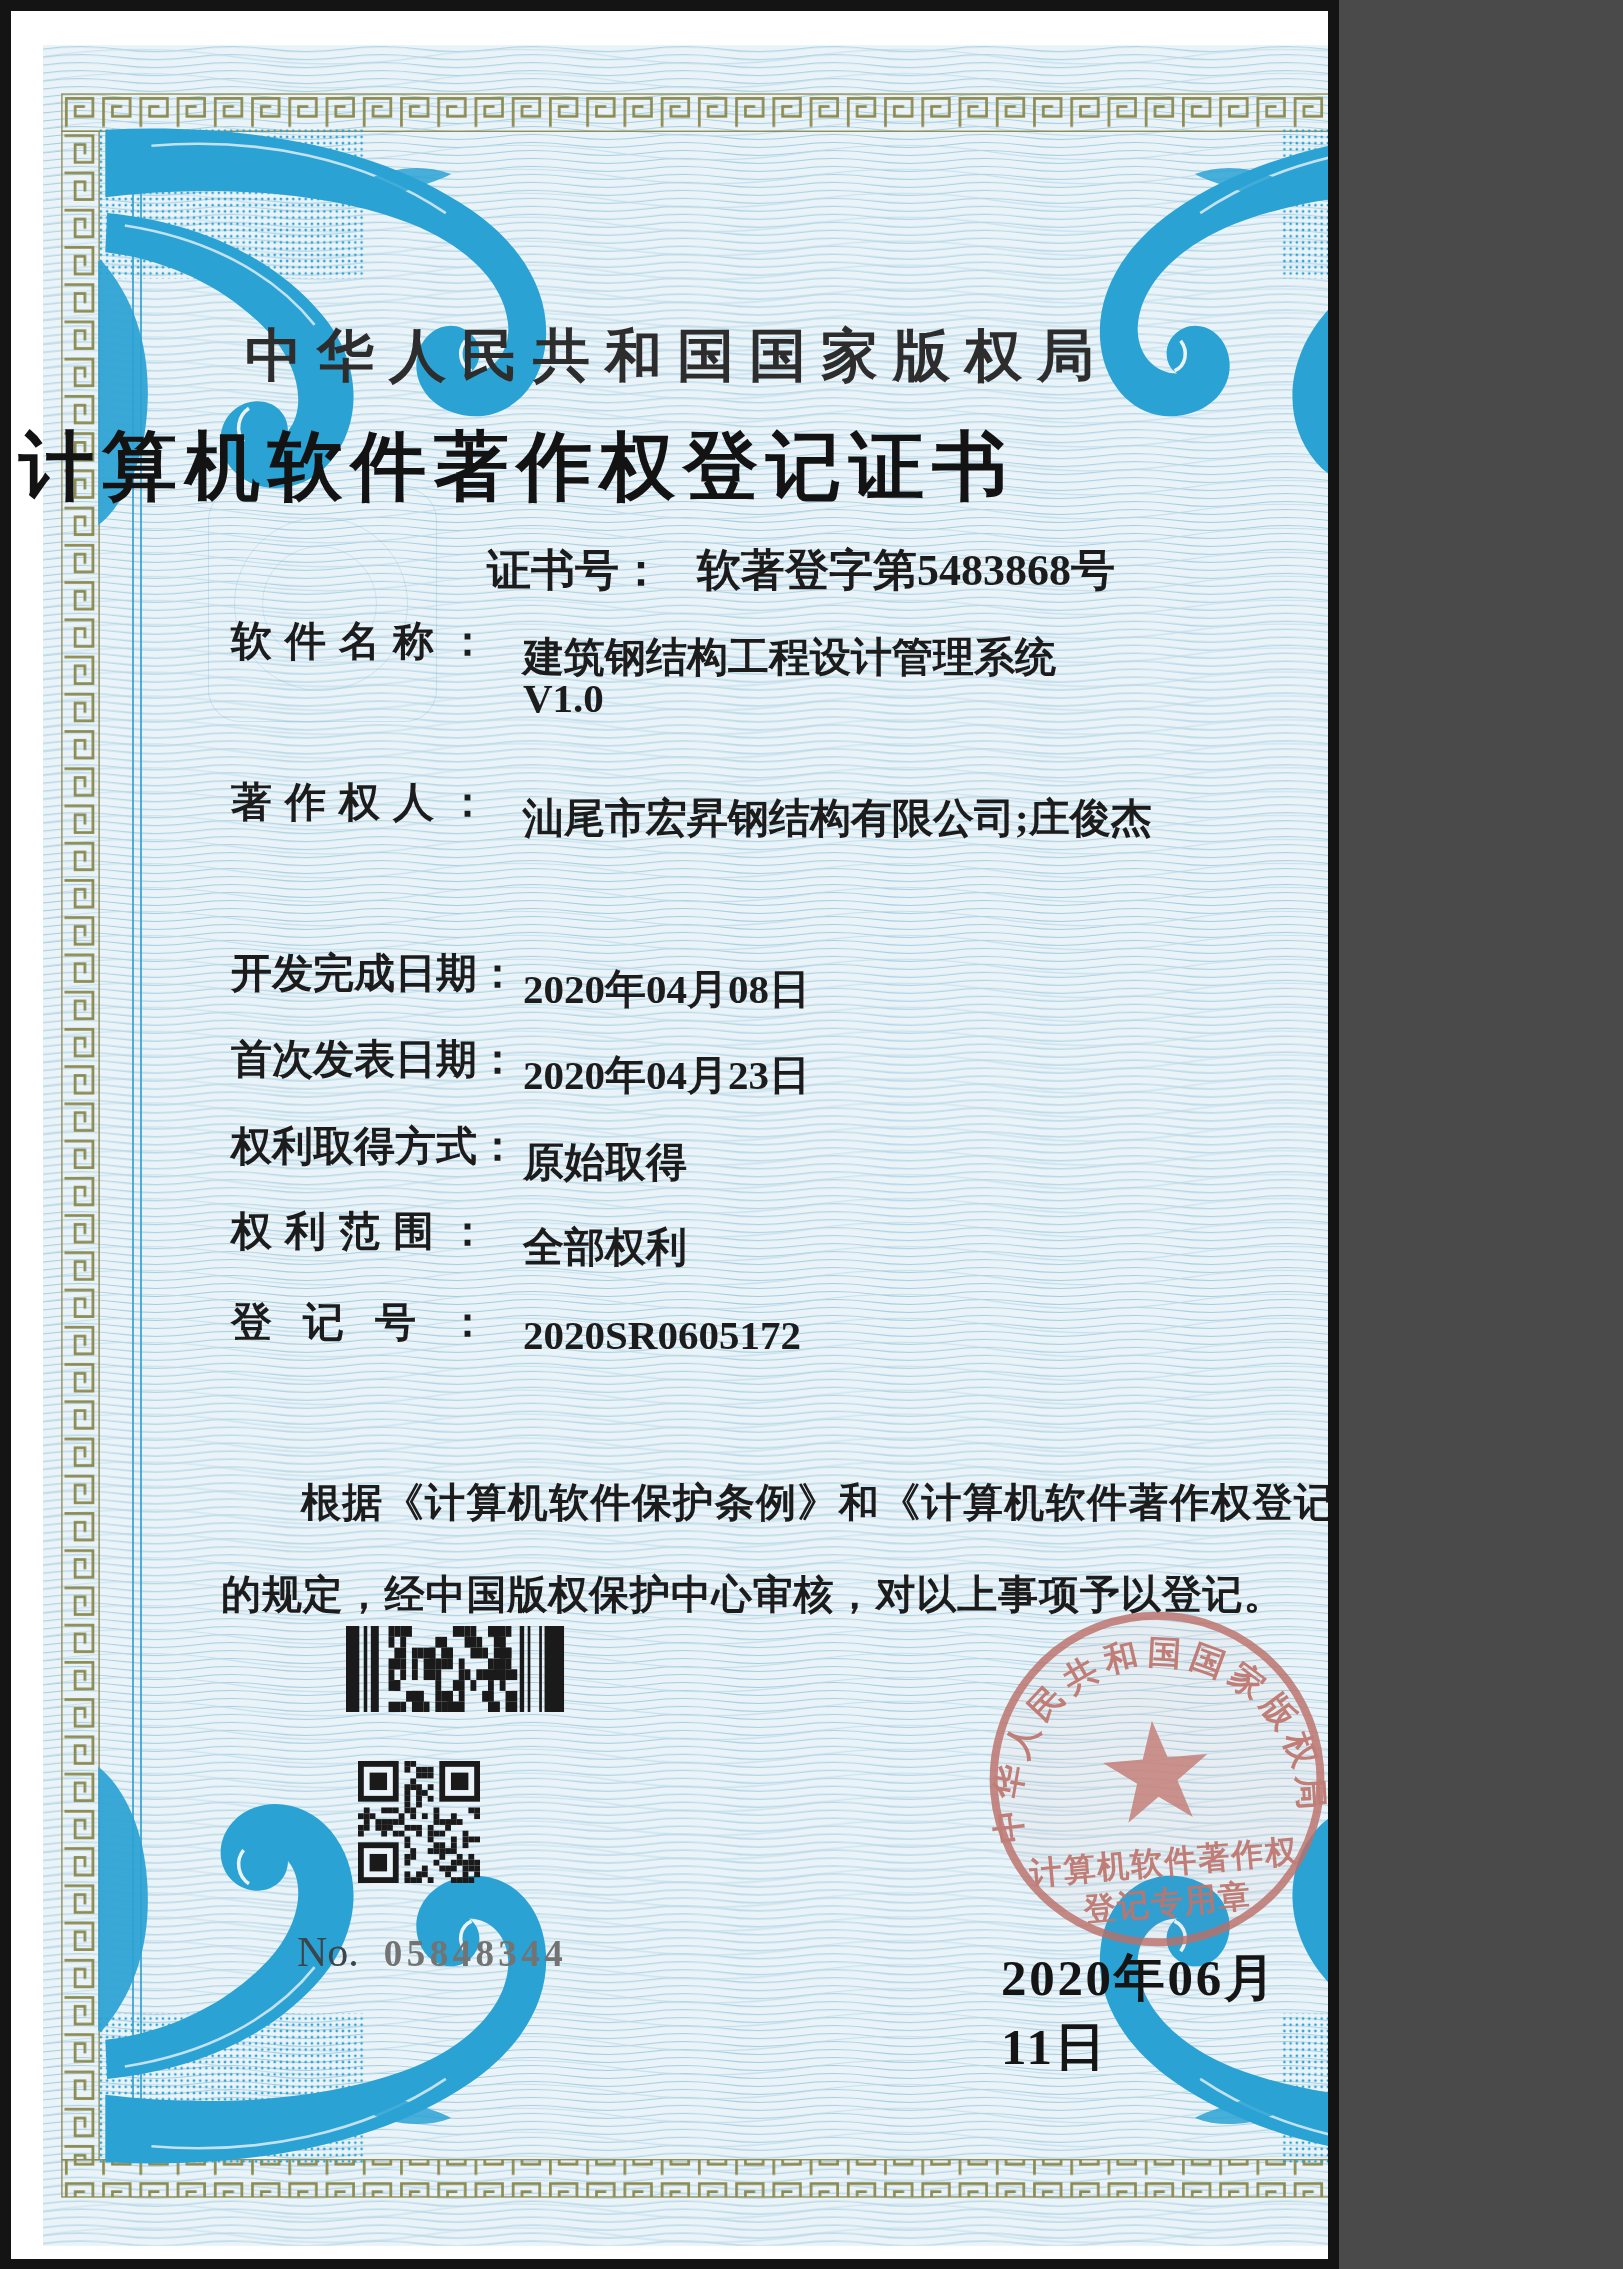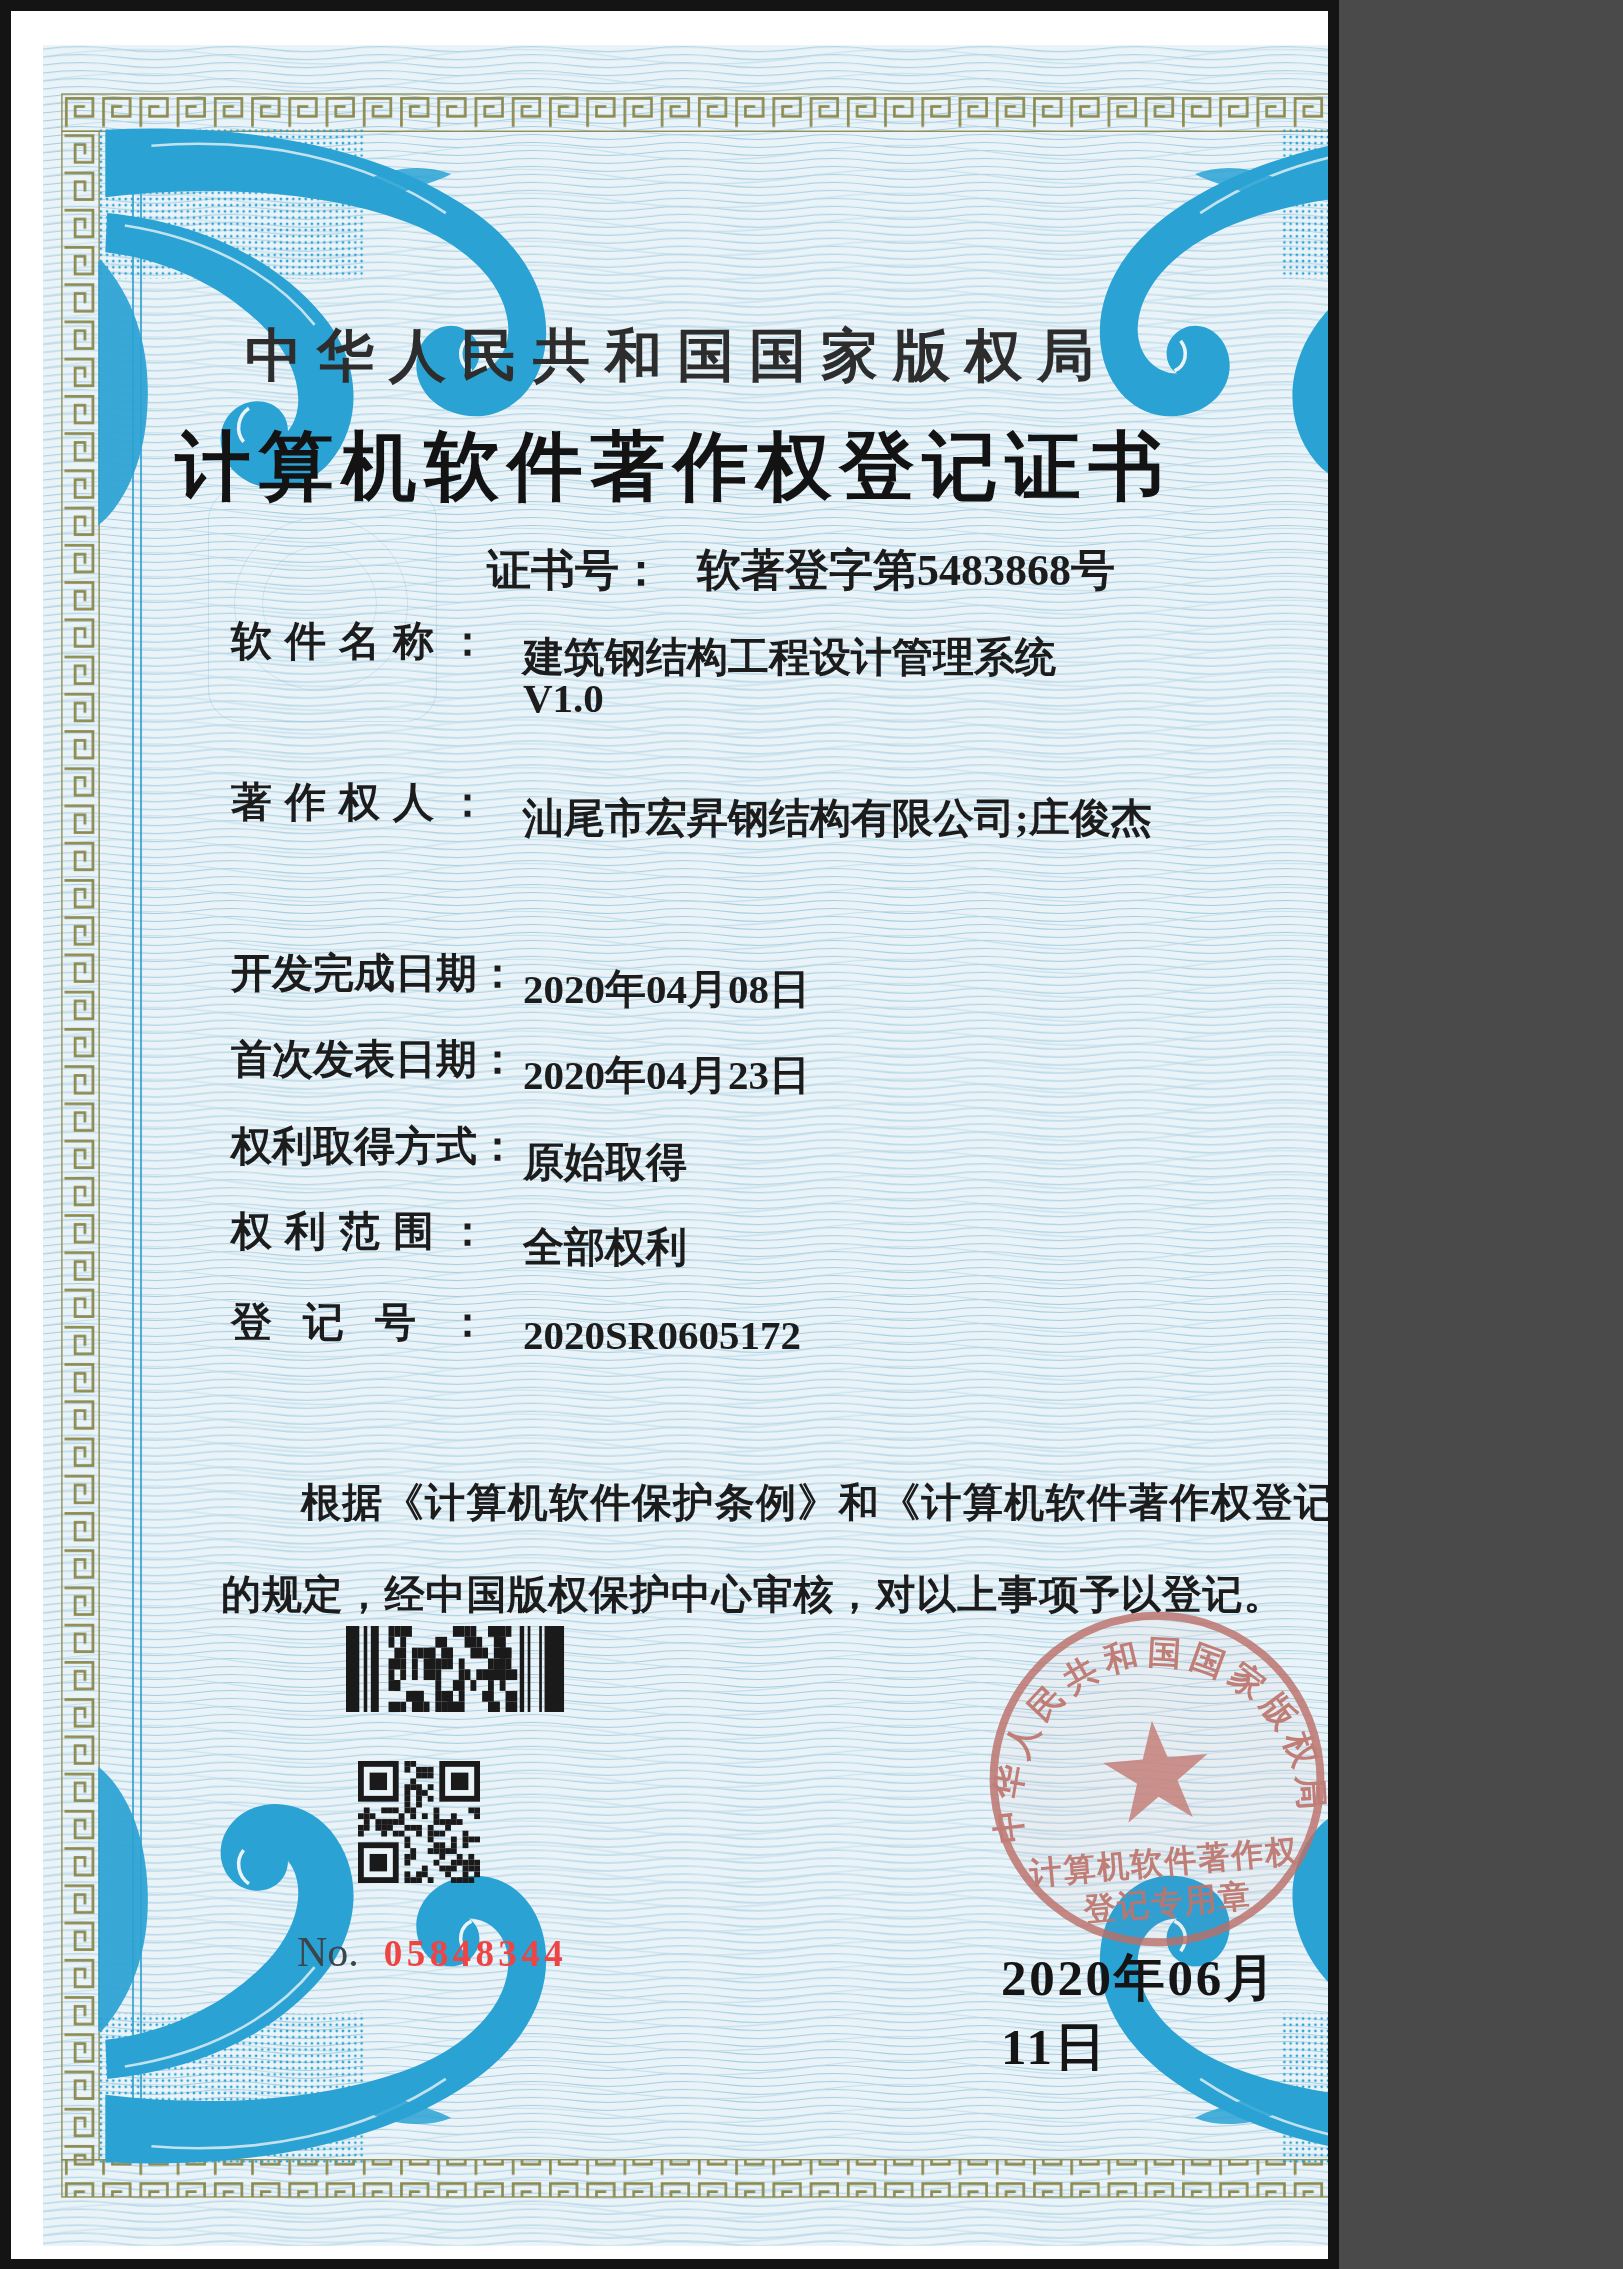--- a/index.html
+++ b/index.html
@@ -24,38 +24,38 @@
   
   .emboss{position:absolute;left:197px;top:477px;width:227px;height:232px;
           border:1.8px solid rgba(130,180,210,.5);border-radius:32px;opacity:.6;}
   .emboss::before{content:"";position:absolute;left:25px;top:28px;width:172px;height:172px;
           border:1.8px solid rgba(130,180,210,.45);border-radius:50%;}
   .emboss::after{content:"";position:absolute;left:53px;top:57px;width:113px;height:113px;
           border:1.8px solid rgba(130,180,210,.4);border-radius:50%;}
   
   .authority{position:absolute;left:0;right:0;top:307px;text-align:center;
              font-size:57px;font-weight:700;letter-spacing:15px;text-indent:15px;color:#2d2d2d;}
-  .cert-title{position:absolute;left:0;right:0;top:406px;text-align:center;
+  .cert-title{position:absolute;left:0;right:0;top:406px;
              font-size:75px;font-weight:700;letter-spacing:8px;text-indent:8px;color:#131313;}
   .certno{position:absolute;top:530px;right:213px;font-size:44px;font-weight:700;color:#1c1c1c;}
   .certno .gap{display:inline-block;width:34px;}
   
   .row{position:absolute;left:220px;height:46px;font-size:41px;font-weight:700;color:#1c1c1c;}
   .lbl{display:inline-flex;justify-content:space-between;width:257px;}
   .val{position:absolute;left:292px;top:16px;white-space:nowrap;}
   .version{position:absolute;left:512px;top:663px;font-size:41px;font-weight:700;color:#1c1c1c;}
   .statement{position:absolute;left:210px;top:1446px;width:1238px;font-size:40px;
              line-height:92px;font-weight:600;color:#1c1c1c;text-align:justify;
              text-indent:80px;word-break:break-all;letter-spacing:0.9px;}
   
   #barcode-svg{position:absolute;left:335px;top:1615px;}
   #qr-svg{position:absolute;left:347px;top:1750px;}
   
   .serial{position:absolute;left:286px;top:1917px;font-size:42px;color:#3c444c;}
-  .serial .num{color:#ef4444;font-size:37px;letter-spacing:4.4px;margin-left:25px;font-weight:600;}
+  .serial .num{color:#737373;font-size:37px;letter-spacing:4.4px;margin-left:25px;font-weight:600;}
   
   .seal{position:absolute;left:972px;top:1594px;width:348px;height:348px;
         transform:rotate(-5deg);opacity:.92;}
   
   .issue-date{position:absolute;left:990px;top:1933px;font-size:51px;font-weight:700;
         letter-spacing:2.7px;color:#151515;}
 </style>
 </head>
 <body>
 

